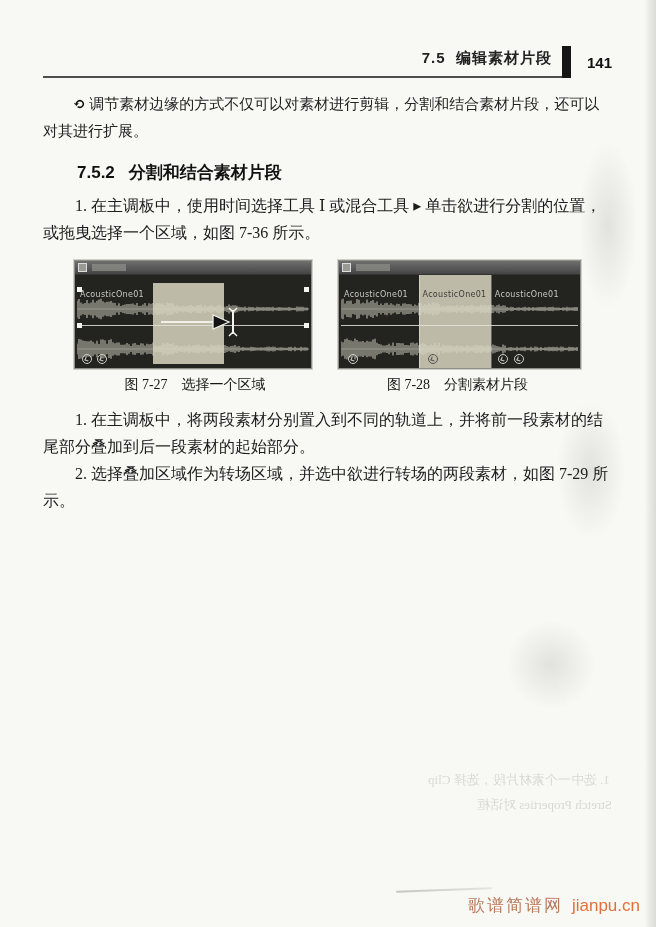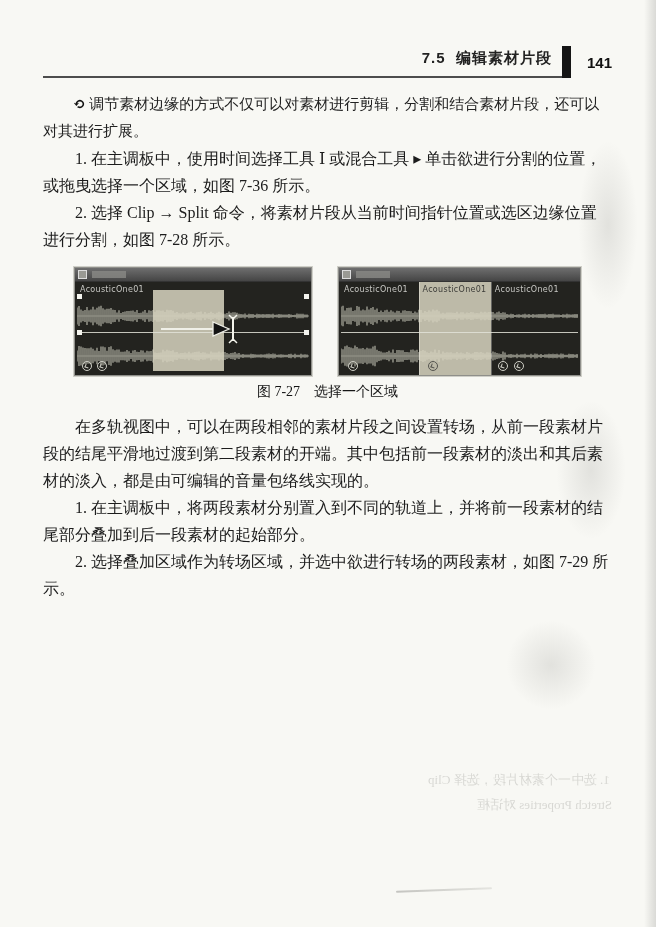--- a/index.html
+++ b/index.html
@@ -43,21 +43,21 @@
   .wave{position:absolute;left:2px;right:2px;}
   .w1{top:22px;height:24px;}
   .w2{top:62px;height:24px;}
   .sel{position:absolute;background:rgba(216,213,193,0.85);}
   .sel-a{left:33%;width:30%;top:8px;bottom:4px;}
   .sel-b{left:33%;width:30%;top:0;bottom:0;}
   .midline{position:absolute;left:2px;right:2px;top:50px;height:1px;background:#e2e2d8;opacity:.85;}
   .colline{position:absolute;top:0;bottom:0;width:1px;background:rgba(255,255,255,.3);}
   .cl1{left:33%;} .cl2{left:63%;}
   .clab{position:absolute;font-family:"DejaVu Sans",sans-serif;font-size:8px;color:#c8c8c4;
-        top:3px;letter-spacing:.3px;}
+        top:15px;letter-spacing:.3px;}
   .clab-l{left:5px;} .clab-m{left:calc(33% + 4px);color:#3c3c38;} .clab-r{left:calc(63% + 4px);}
   .hd{position:absolute;width:5px;height:5px;background:#f4f4ee;}
   .hd-tl{left:2px;top:12px;} .hd-tr{right:2px;top:12px;}
   .hd-ml{left:2px;top:48px;} .hd-mr{right:2px;top:48px;}
   .arrow{position:absolute;left:calc(33% + 4px);top:32px;}
   .cir{position:absolute;width:10px;height:10px;border:1.5px solid #cfcfc6;border-radius:50%;
         bottom:4px;box-sizing:border-box;}
   .cir::after{content:"";position:absolute;left:2px;top:2px;width:3px;height:3px;
         border-left:1px solid #cfcfc6;border-bottom:1px solid #cfcfc6;transform:rotate(20deg);}
   .cir-dark{border-color:#55554f;} .cir-dark::after{border-color:#55554f;}
@@ -102,22 +102,22 @@
           <span>7.5</span>&nbsp;&nbsp;<span>编辑素材片段</span>
         </span>
       </div>
       <span class="hdr-bar"></span>
       <span class="hdr-num">141</span>
     </header>
 
     <p class="note indent first"><span class="note-icon">⟲</span> <span>调节素材边缘的方式不仅可以对素材进行剪辑，分割和结合素材片段，还可以对其进行扩展。</span></p>
 
 
+    <h2><span>7.5.2</span><span class="sec-t">分割和结合素材片段</span></h2>
     <p class="indent">1. 在主调板中，使用时间选择工具 Ⅰ 或混合工具 ▸ 单击欲进行分割的位置，或拖曳选择一个区域，如图 7-36 所示。</p>
-    <p class="indent">2. 选择 Clip → Split 命令，将素材片段从当前时间指针位置或选区边缘位置进行分割，如图 7-28 所示。</p>
 
     <div class="figs">
 
       <div class="win win-a">
         <div class="tbar">
           <span class="wicon"></span>
           <span class="tstrip"></span>
         </div>
         <div class="fbody">
           <div class="wave w1">
@@ -178,26 +178,29 @@
           <span class="clab clab-r">AcousticOne01</span>
           <span class="cir cb1"></span>
           <span class="cir cir-dark cb2"></span>
           <span class="cir cb3"></span>
           <span class="cir cb4"></span>
         </div>
       </div>
     </div>
     <div class="caps">
       <div class="cap cap-a">图 7-27　选择一个区域</div>
+      <div class="cap cap-b">图 7-28　分割素材片段</div>
     </div>
 
 
-    <p class="indent">在多轨视图中，可以在两段相邻的素材片段之间设置转场，从前一段素材片段的结尾平滑地过渡到第二段素材的开端。其中包括前一段素材的淡出和其后素材的淡入，都是由可编辑的音量包络线实现的。</p>
     <p class="indent">1. 在主调板中，将两段素材分别置入到不同的轨道上，并将前一段素材的结尾部分叠加到后一段素材的起始部分。</p>
     <p class="indent">2. 选择叠加区域作为转场区域，并选中欲进行转场的两段素材，如图 7-29 所示。</p>
 
   </div>
 
   <span class="bleed b1">1. 选中一个素材片段，选择 Clip</span>
   <span class="bleed b2">Stretch Properties 对话框</span>
   <div class="scratch"></div>
 
+  <div class="wm">
+    <span class="wm-name">歌谱简谱网</span><span class="wm-url">jianpu.cn</span>
+  </div>
 </div>
 
 </body></html>

